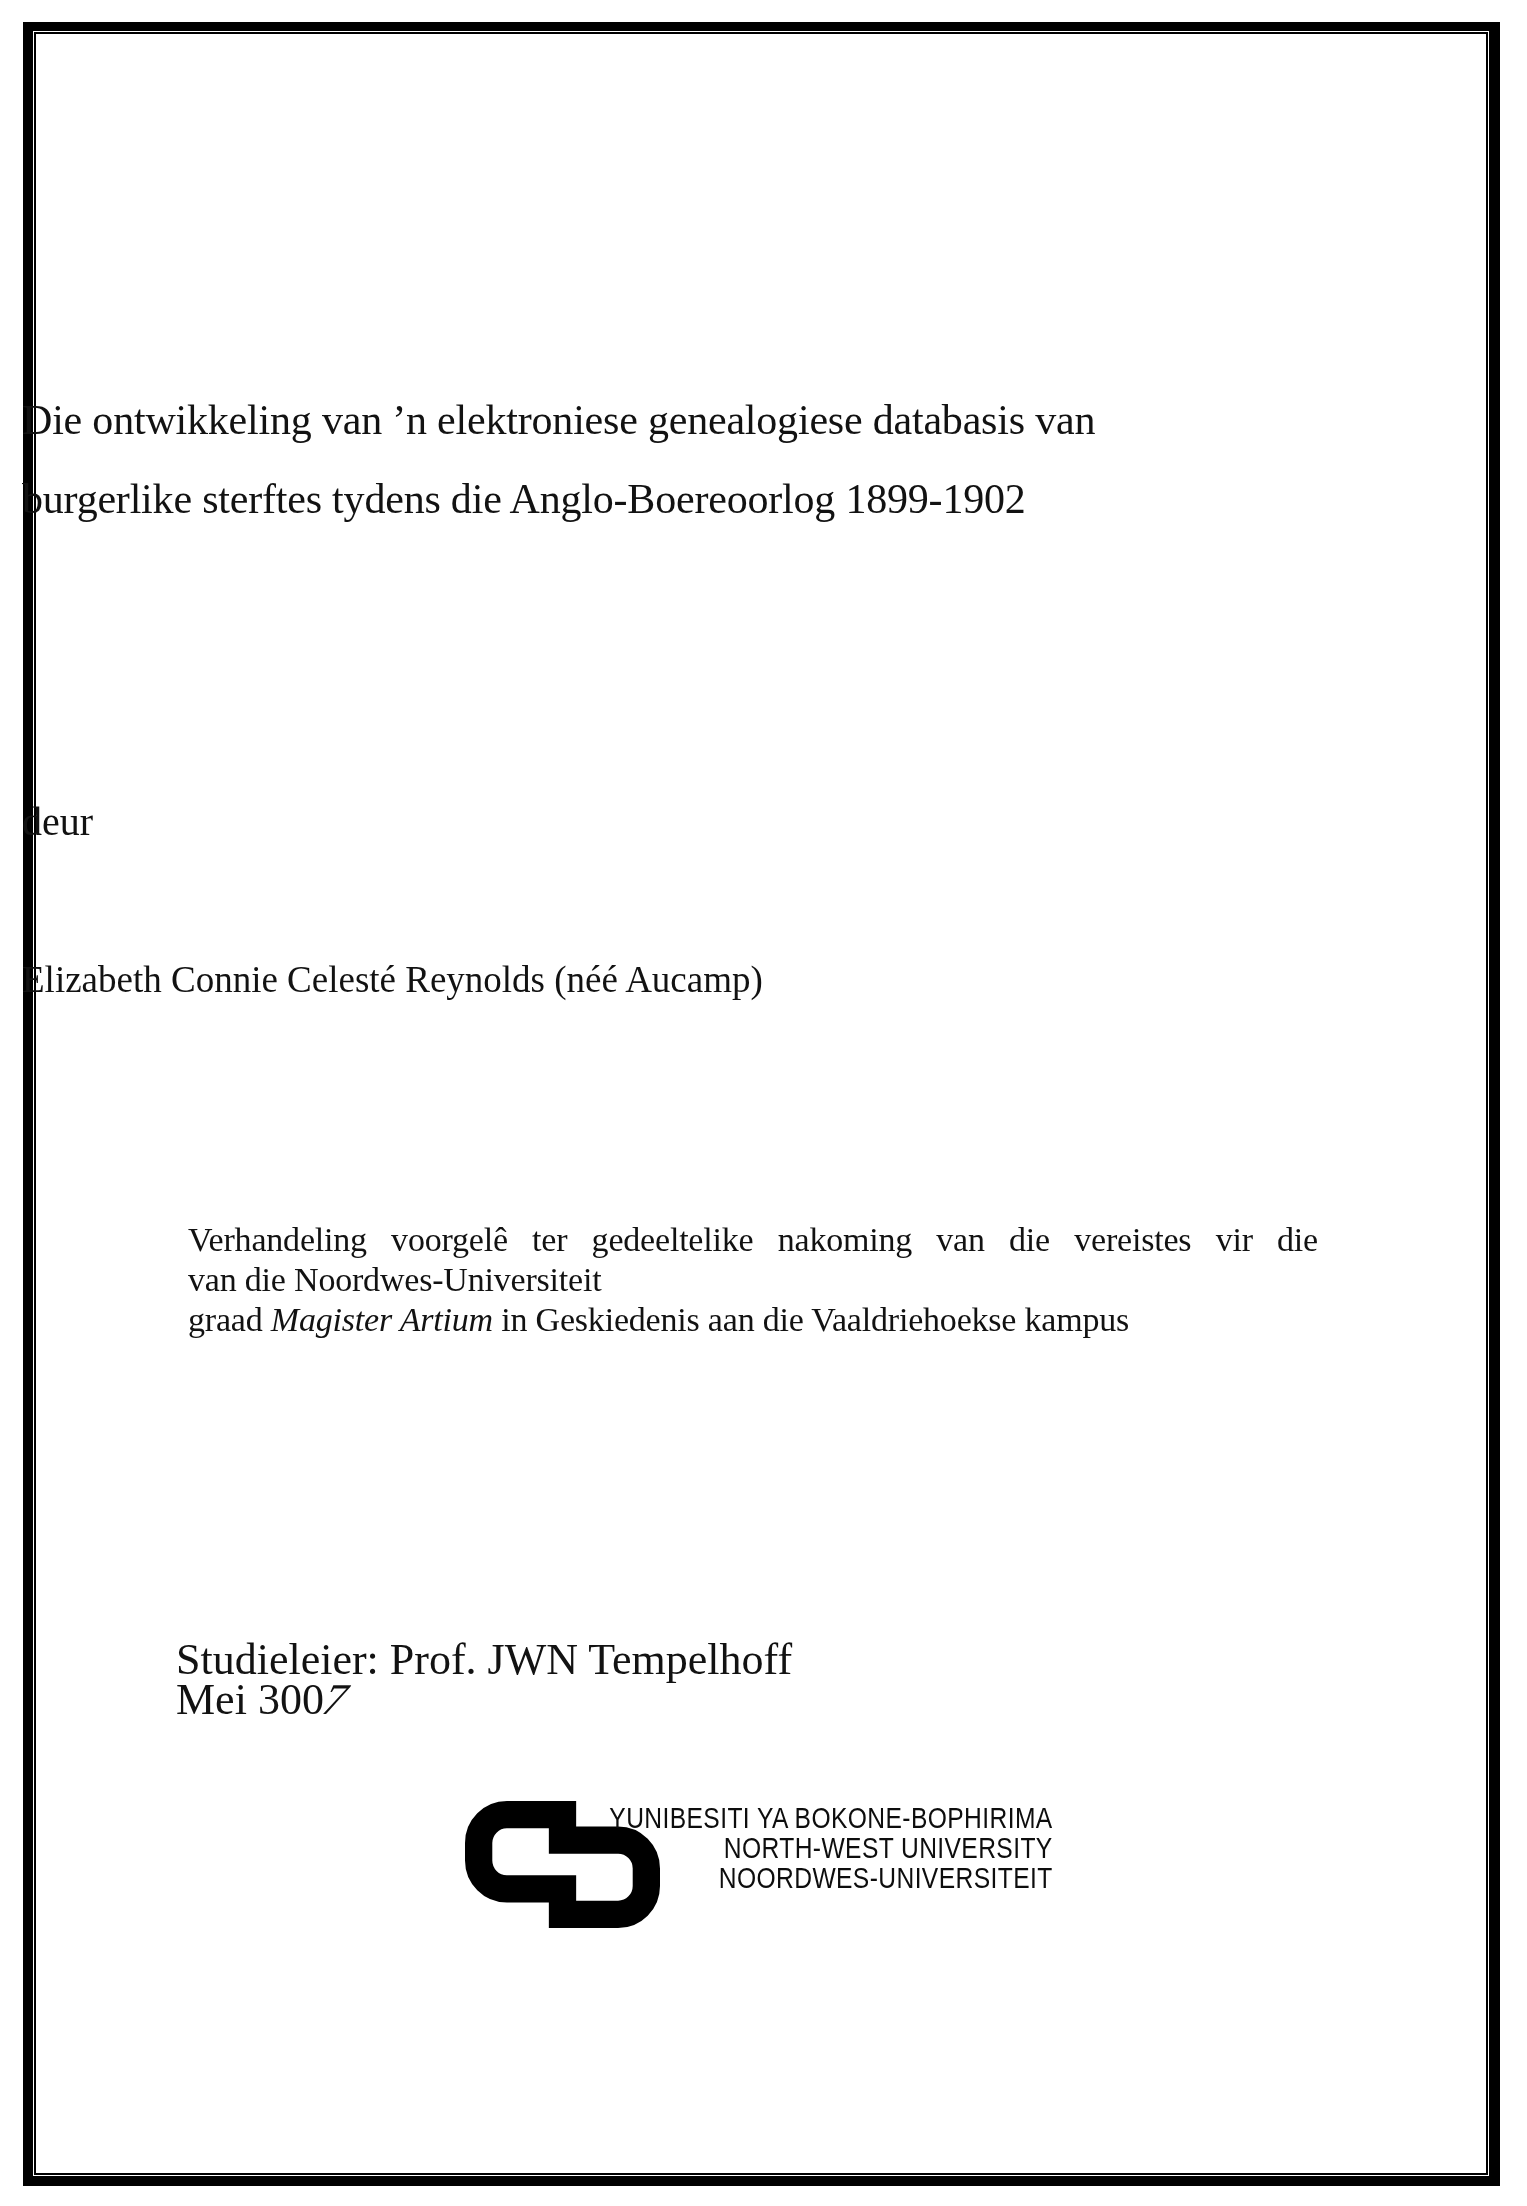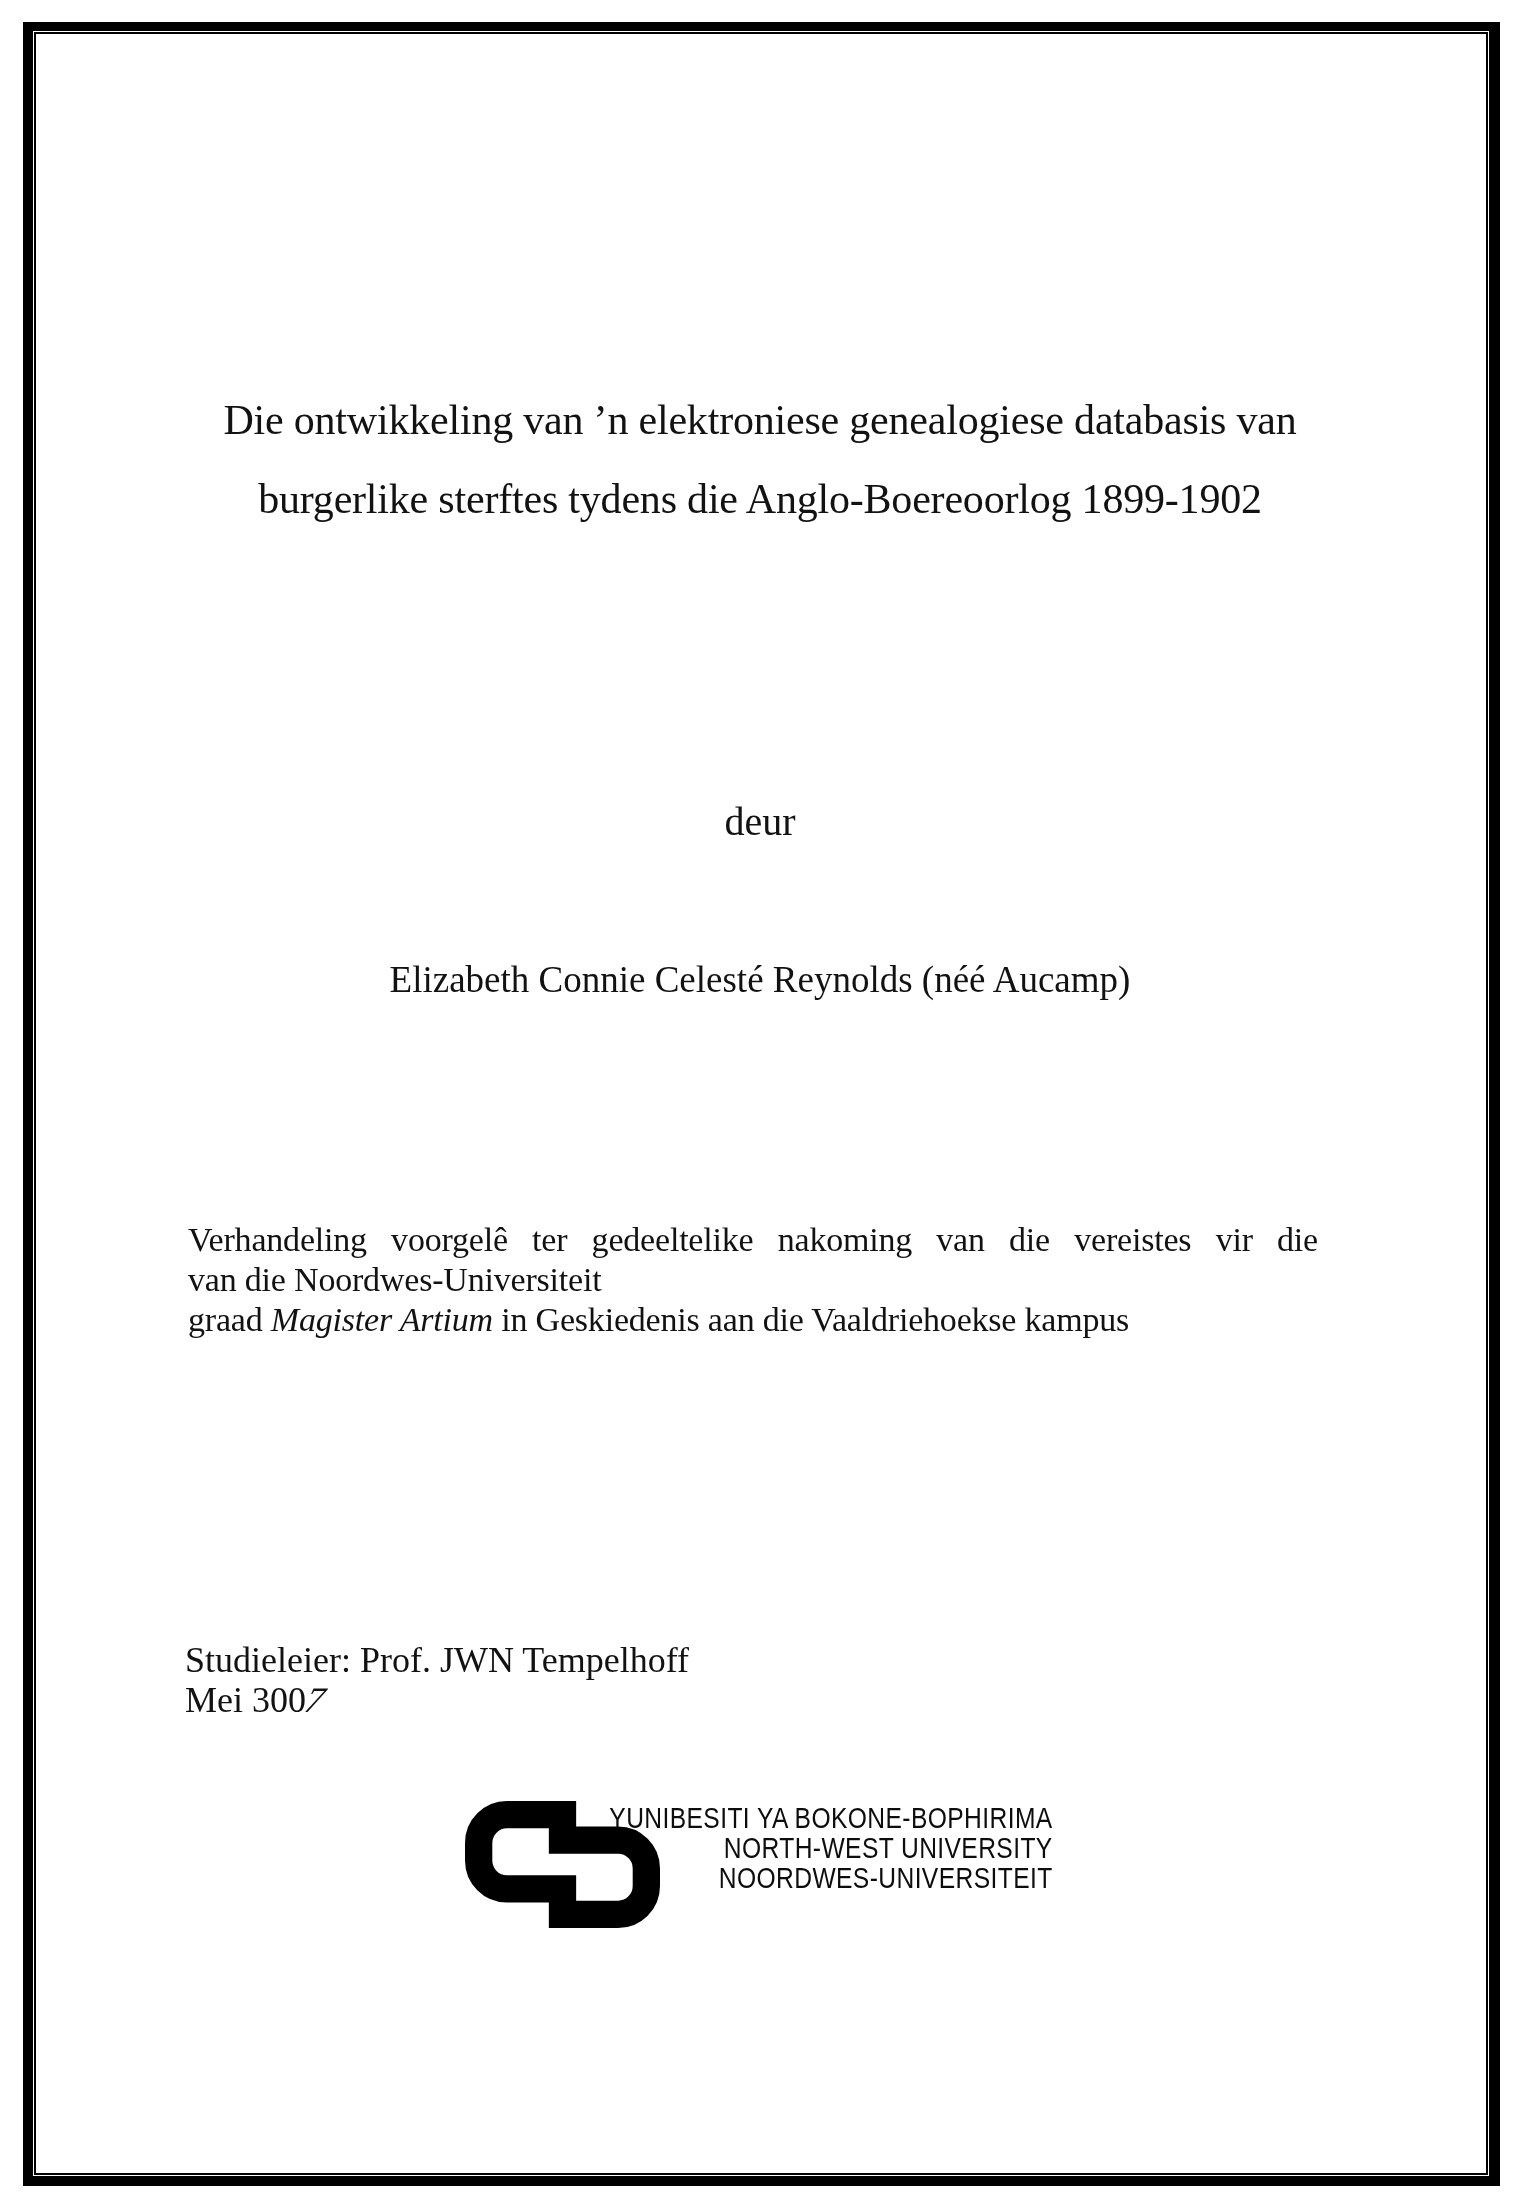--- a/index.html
+++ b/index.html
@@ -8,33 +8,33 @@
     font-family: "Liberation Serif", "DejaVu Serif", serif;
     color: #121212;
   }
   
   .frame-outer {
     position: absolute; left: 23px; top: 22px; width: 1477px; height: 2164px;
     border: solid #000000; border-width: 9px 11px 10px 10px; box-sizing: border-box;
   }
   .frame-inner { position: absolute; inset: 1px; border: 2px solid #000000; }
 
-  .centered { position: absolute; left: 30px; width: 1460px; text-align: center; }
+  .centered { position: absolute; left: 22px; width: 1460px; }
 
   .title-block { top: 381px; font-size: 42px; line-height: 79px; letter-spacing: -0.2px; }
   .byline      { top: 802px; font-size: 40px; line-height: 40px; }
   .author      { top: 957px; font-size: 37px; line-height: 46px; }
 
   .desc {
     position: absolute; left: 188px; top: 1220px; width: 1130px;
     font-size: 34px; line-height: 40px; letter-spacing: -0.2px;
   }
   .desc .line-justify { text-align: justify; text-align-last: justify; }
 
-  .supervisor { position: absolute; left: 185px; top: 1640px; font-size: 36px; line-height: 40px; }
+  .supervisor { position: absolute; left: 176px; top: 1640px; font-size: 44px; line-height: 40px; }
   .seven { display: inline-block; font-style: italic; transform: skewX(-14deg); }
 
   .logo-mark { position: absolute; left: 465px; top: 1801px; }
   .logo-text {
     position: absolute; right: 474px; top: 1803px;
     font-family: "Liberation Sans", "DejaVu Sans", sans-serif;
     font-size: 30px; line-height: 30px; font-weight: 500; letter-spacing: 0.5px;
     text-align: right; white-space: nowrap; color: #0d0d0d;
     transform: scaleX(0.82); transform-origin: 100% 0;
   }

